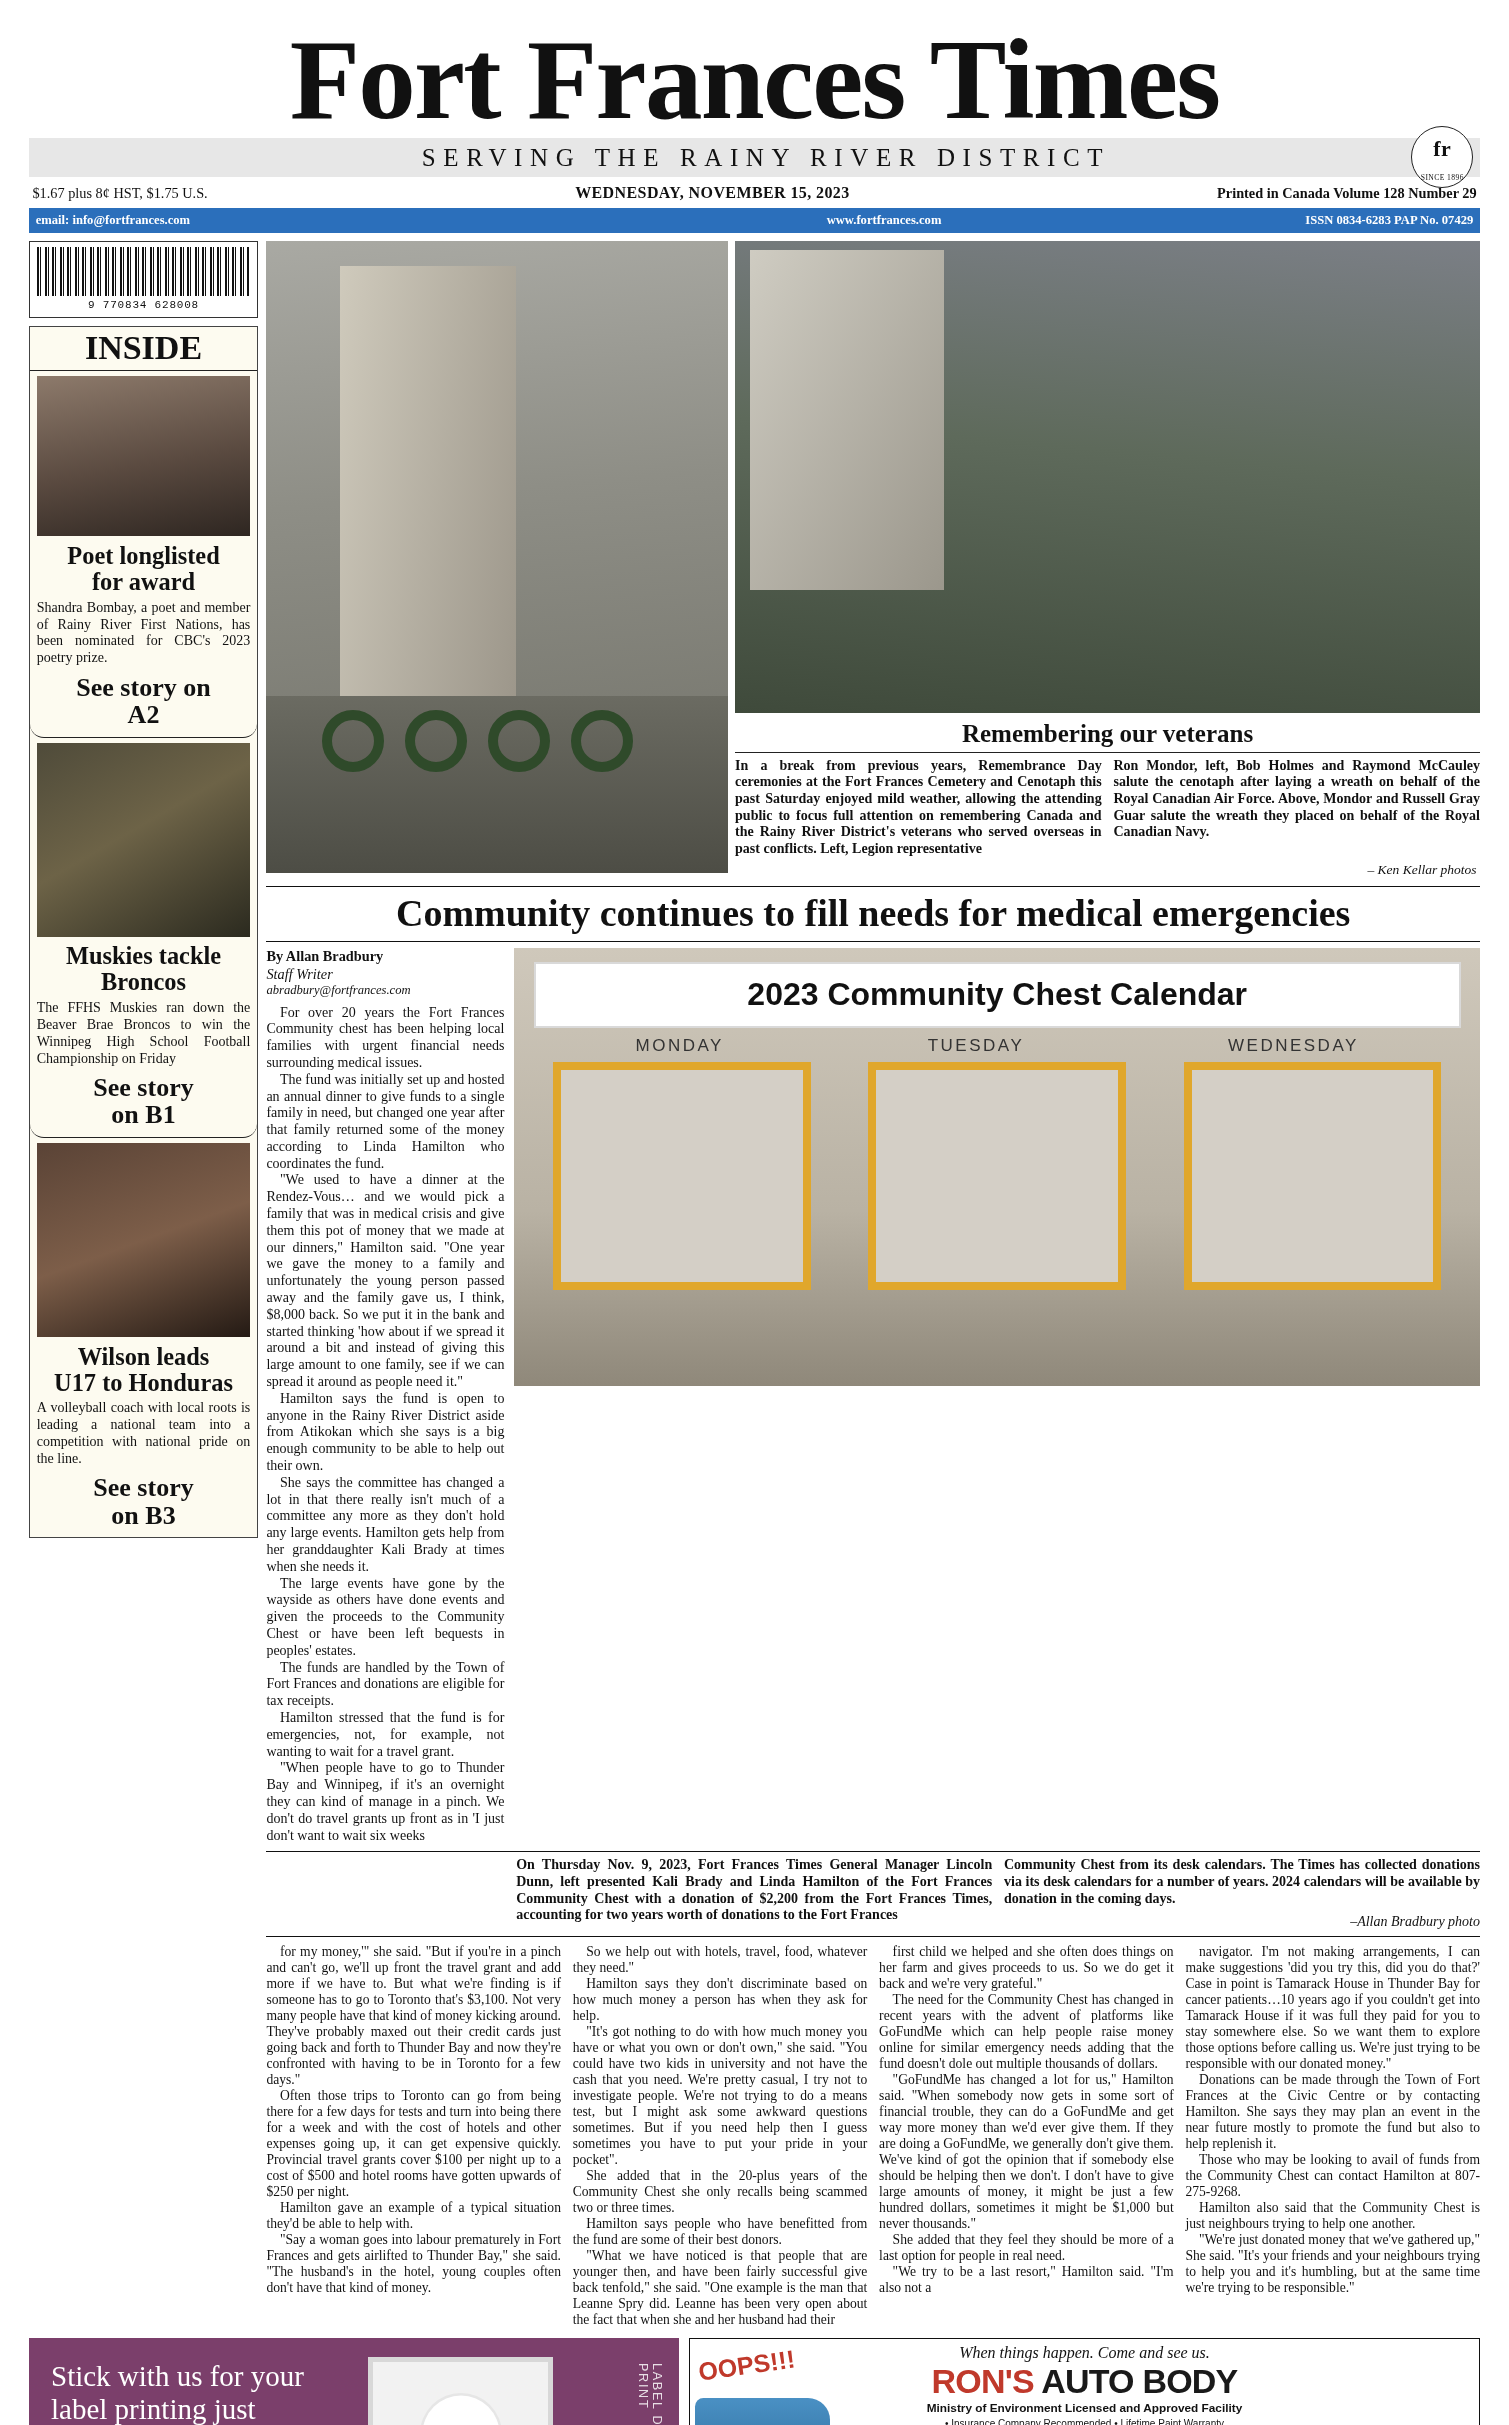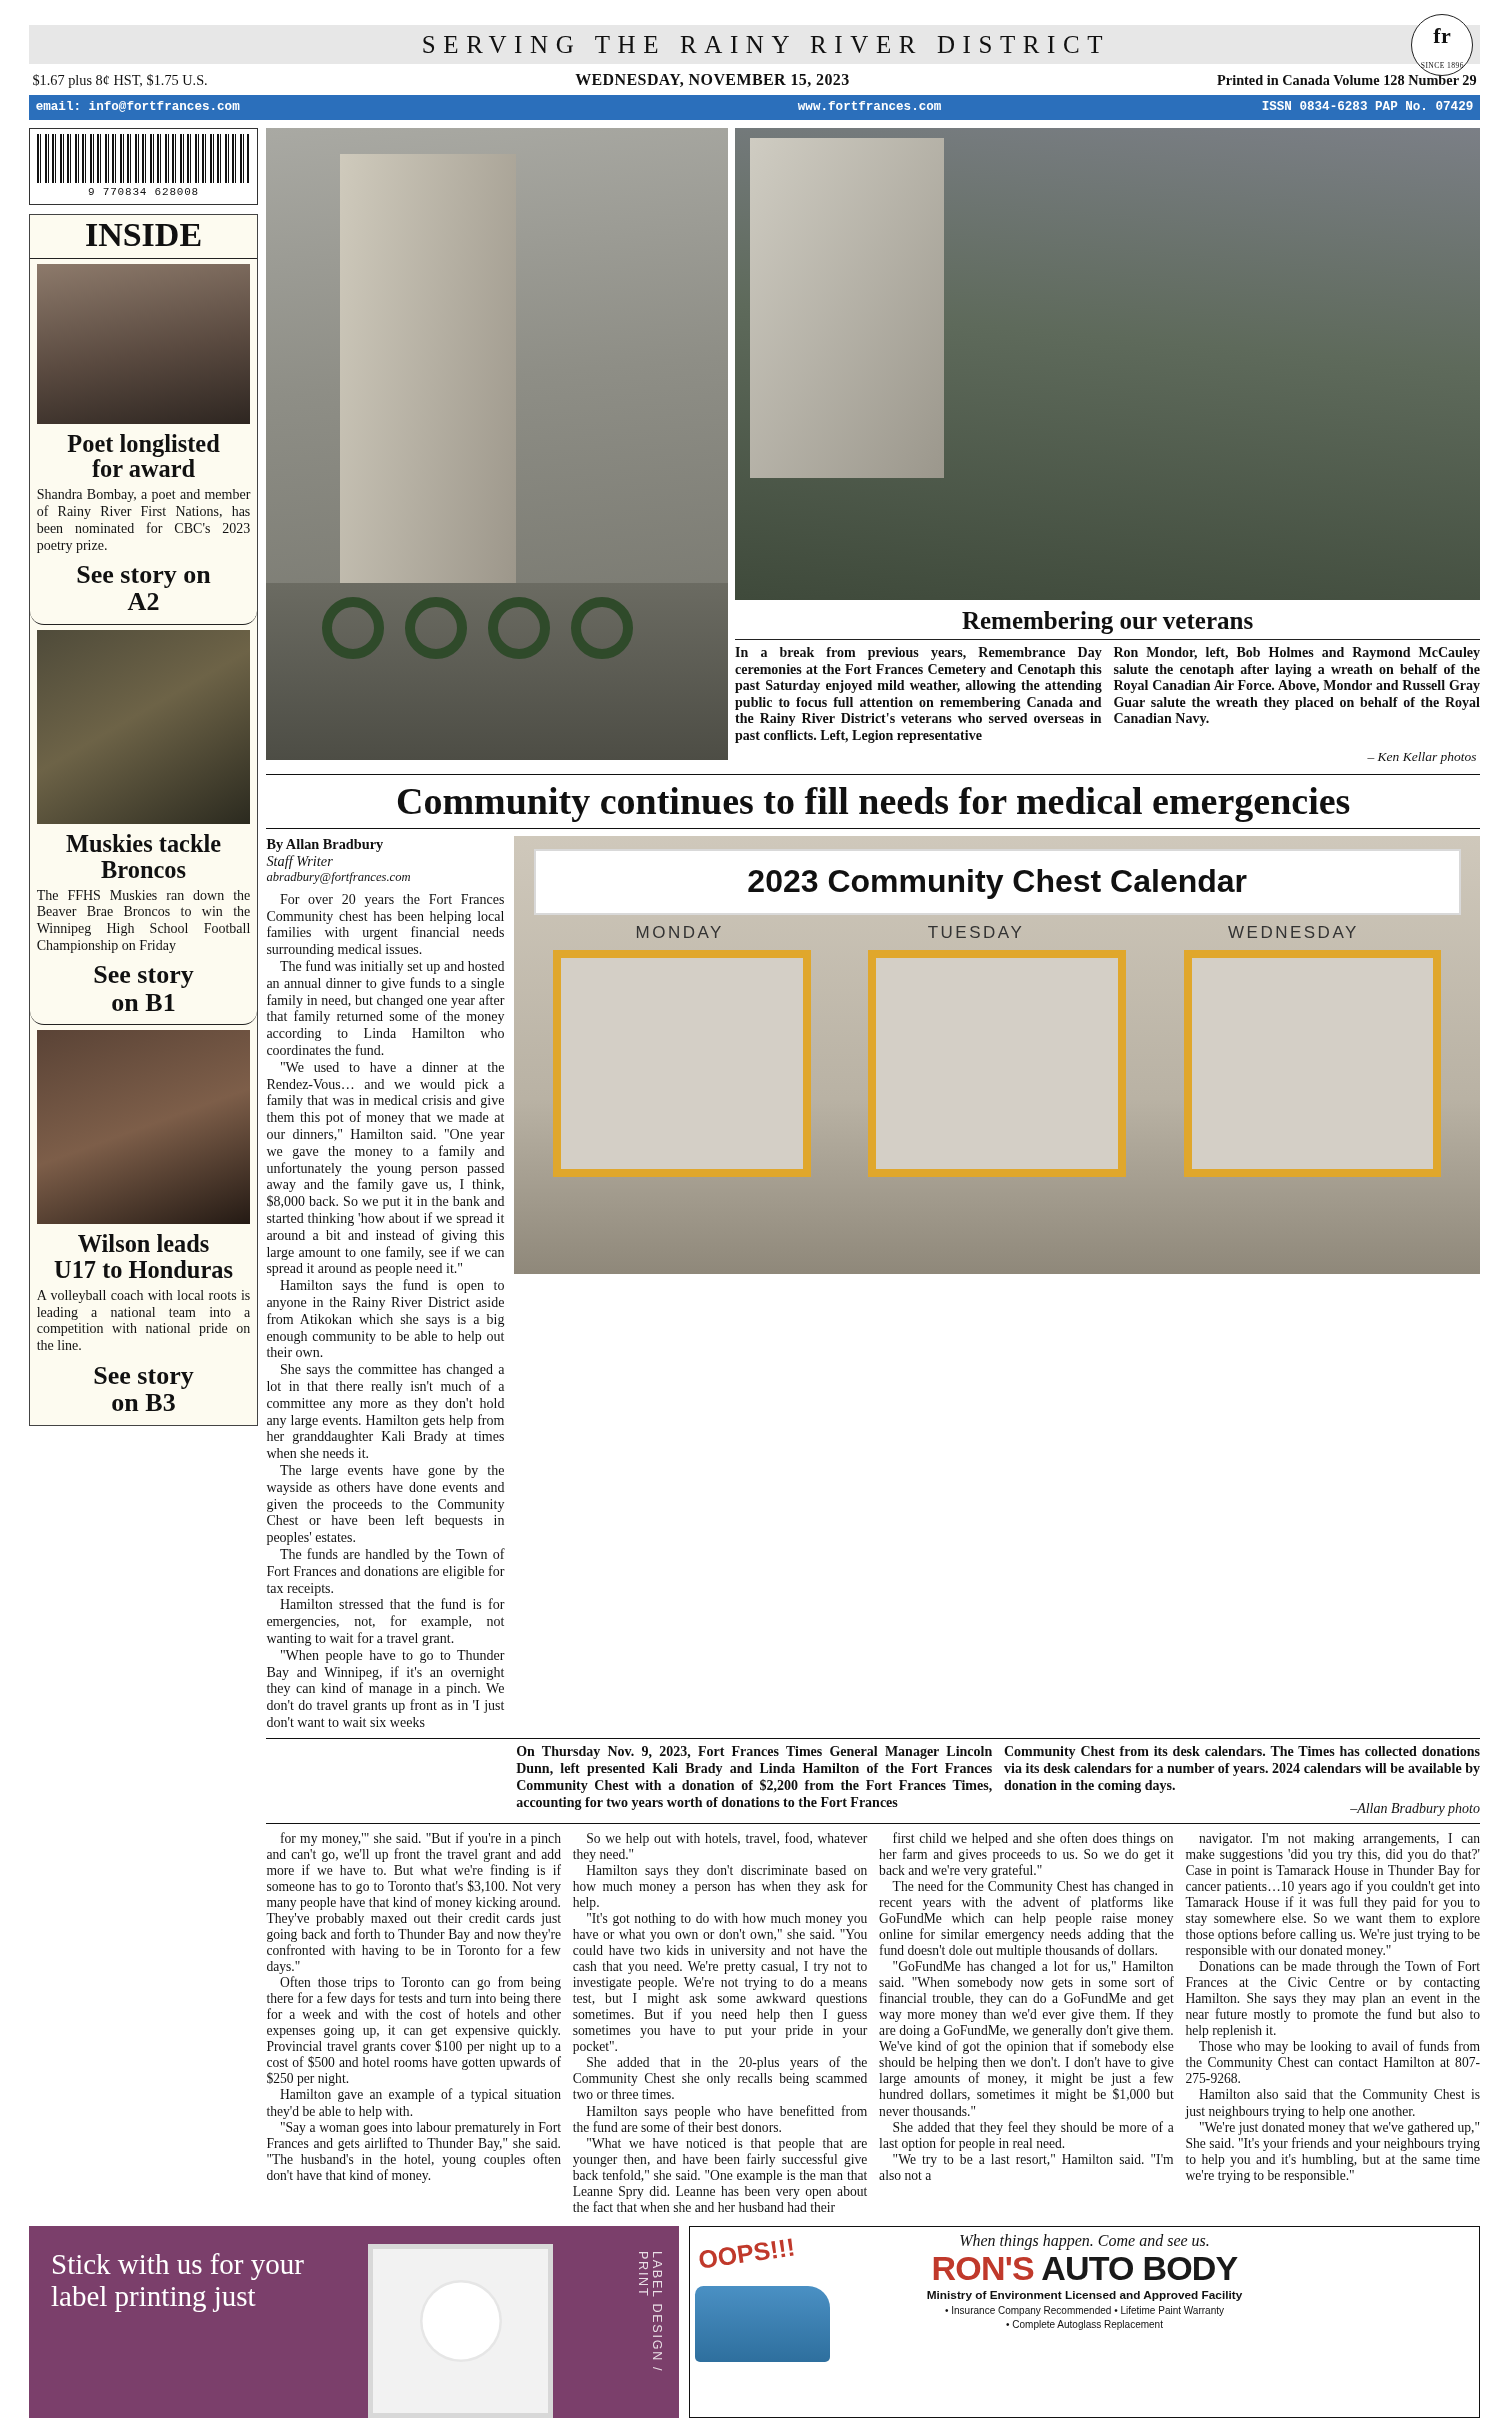--- a/index.html
+++ b/index.html
@@ -87,21 +87,21 @@
   }
   .infoline .right { font-weight: bold; font-size: 14.3px; }
   .bluebar {
     margin-top: 5.9px;
     background: #2b6fbb;
     color: #fff;
     height: 25px;
     display: flex;
     align-items: center;
     font-size: 12.6px;
-    font-family: Liberation Mono, monospace;
+    font-family: Liberation Serif, serif;
     font-weight: bold;
     padding: 0 6.7px;
   }
   .bluebar .b-left { width: 27%; }
   .bluebar .b-mid { width: 36%; text-align: right; }
   .bluebar .b-right { width: 37%; text-align: right; }
 
   
   .content {
     display: flex;
@@ -423,20 +423,21 @@
     width: 135px; height: 76px;
     background: linear-gradient(180deg,#4a90c4,#2e6f9e);
     border-radius: 8.4px 22px 5px 5px;
   }
 </style>
 </head>
 <body>
 
 <div class="page">
 
+  <div class="masthead-title">Fort Frances Times</div>
 
   <div class="masthead-band">
     <div class="tag">SERVING THE RAINY RIVER DISTRICT</div>
     <div class="seal">
       <div class="seal-top">fr</div>
       <span>SINCE 1896</span>
     </div>
   </div>
 
   <div class="infoline">

